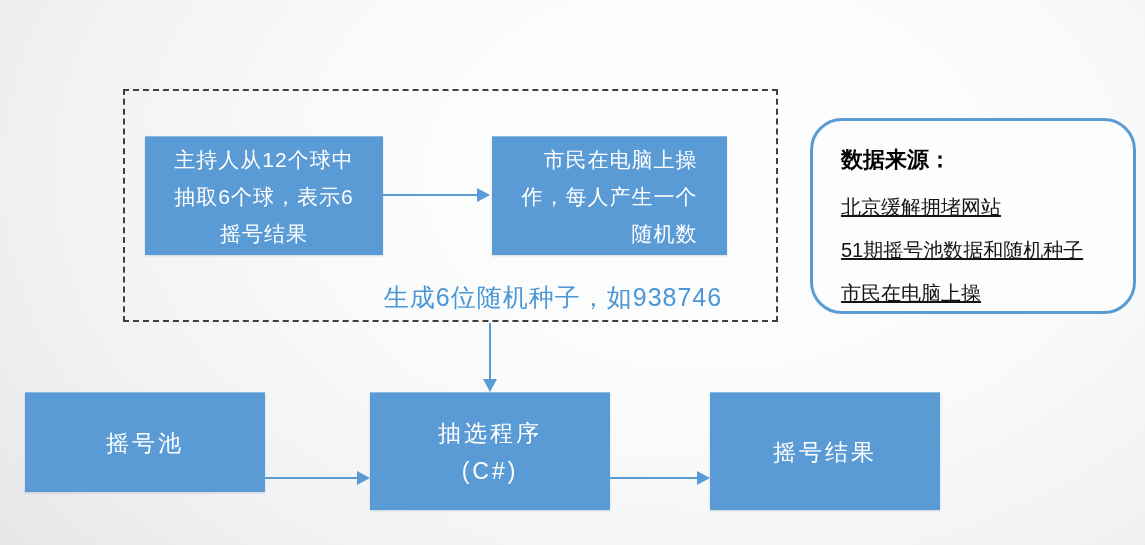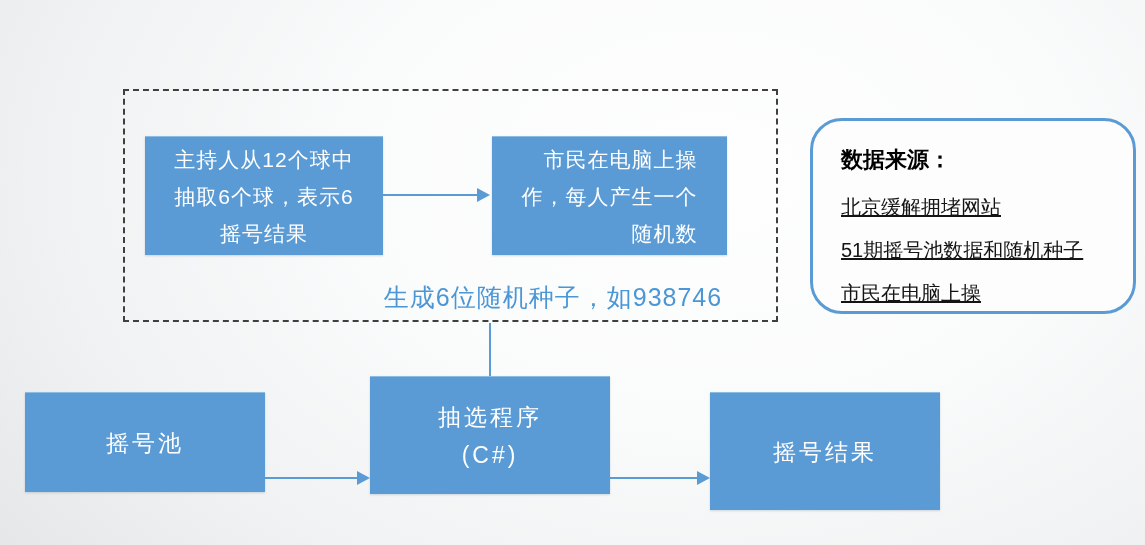--- a/index.html
+++ b/index.html
@@ -37,21 +37,21 @@
     text-align: center;
     white-space: pre-line;
     box-shadow: 0 1px 2px rgba(90,110,130,0.25);
   }
   .pbox-top { font-size: 21px; line-height: 37px; letter-spacing: 1px; }
   .pbox-bottom { font-size: 23px; line-height: 38px; letter-spacing: 3px; }
 
   .box-host    { left: 145px; top: 136px; width: 238px; height: 119px; }
   .box-citizen { left: 492px; top: 136px; width: 235px; height: 119px; text-align: right; }
   .box-pool    { left: 25px;  top: 392px; width: 240px; height: 100px; }
-  .box-program { left: 370px; top: 376px; width: 240px; height: 118px; }
+  .box-program { left: 370px; top: 392px; width: 240px; height: 118px; }
   .box-result  { left: 710px; top: 392px; width: 230px; height: 118px; }
 
   
   .seed-note {
     position: absolute;
     left: 340px; top: 281px;
     width: 426px;
     text-align: center;
     font-size: 25px;
     color: #4a96d6;

